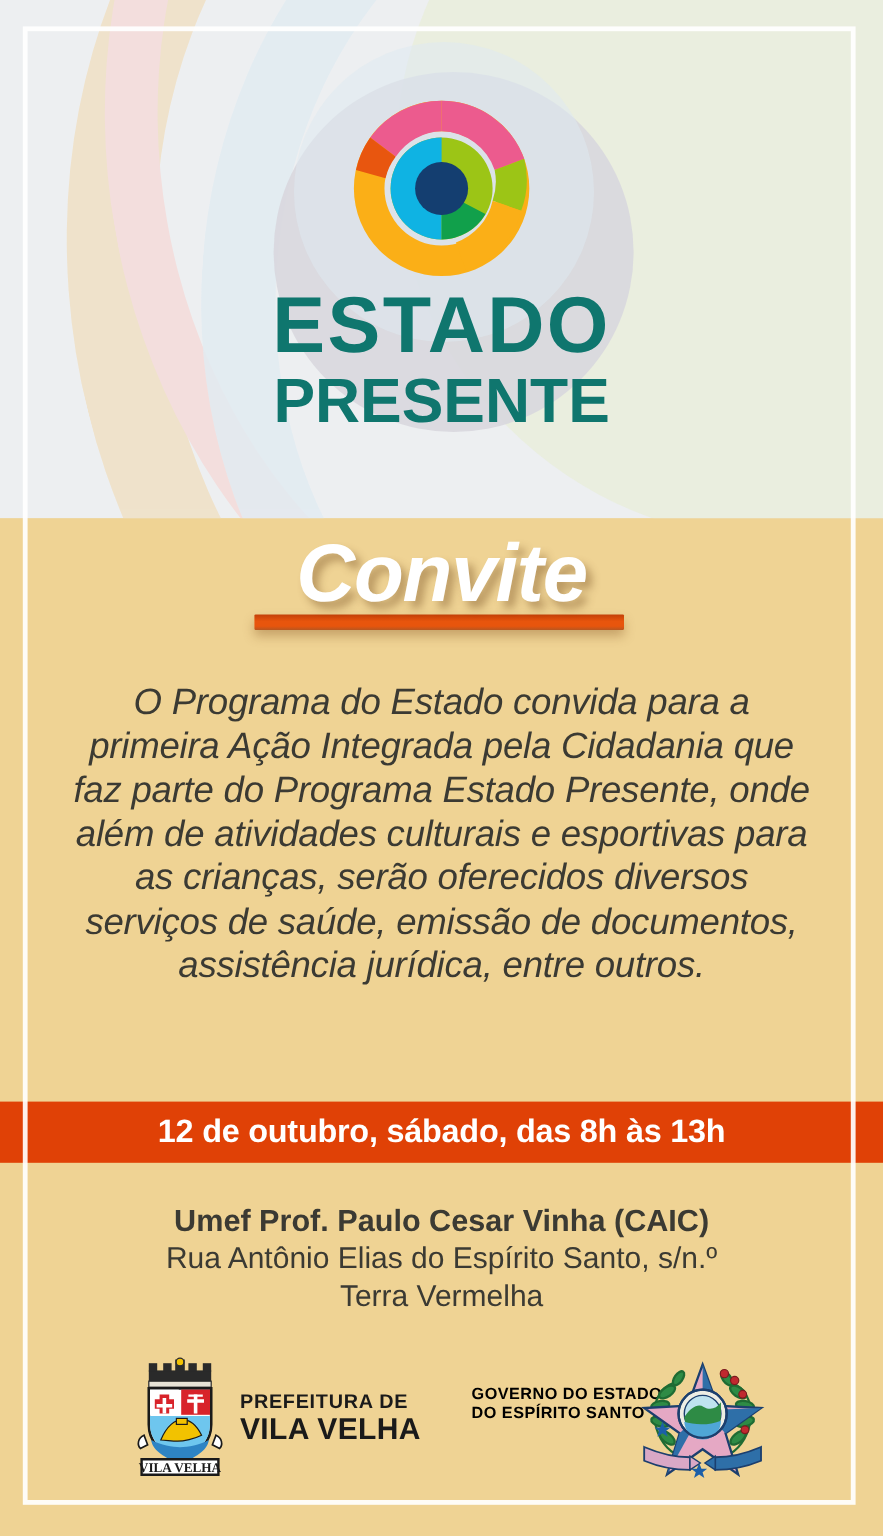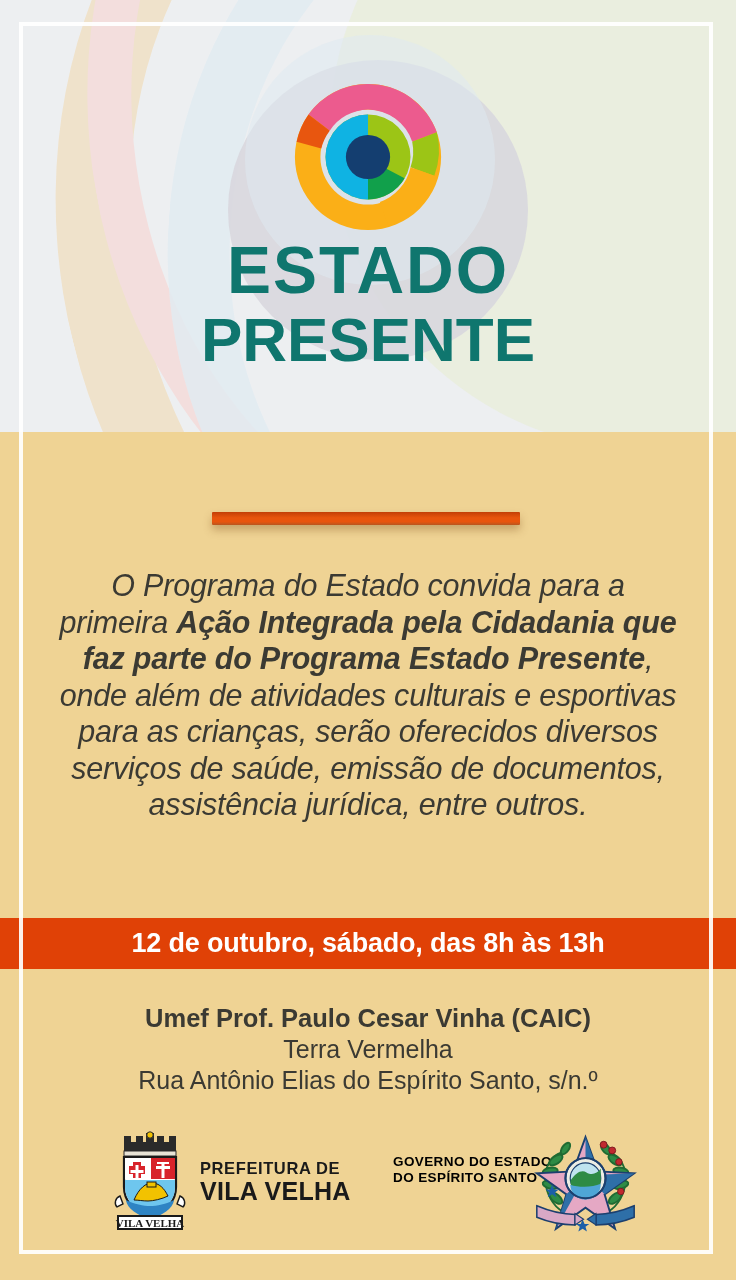--- a/index.html
+++ b/index.html
@@ -75,21 +75,21 @@
     position:absolute;left:283px;top:72px;width:170px;height:170px;
   }
   .logo-wrap svg{display:block;width:170px;height:170px;}
 
   .brandline{
     position:absolute;left:0;width:736px;text-align:center;
     color:#0f766e;font-weight:bold;letter-spacing:.5px;
     line-height:1;
   }
   .brand-estado{top:237px;font-size:66px;letter-spacing:2px;}
-  .brand-presente{top:309px;font-size:62px;letter-spacing:0px;}
+  .brand-presente{top:309px;font-size:52px;letter-spacing:0px;}
 
   
   .sand-section{
     position:absolute;left:0;top:432px;width:736px;height:848px;
     background:#EFD394;
   }
 
   
   .frame{
     position:absolute;left:19px;top:22px;width:694px;height:1232px;
@@ -119,21 +119,21 @@
   
   .body-copy{
     position:absolute;left:58px;top:567px;width:620px;
     text-align:center;
     font-size:30.5px;
     font-style:italic;
     line-height:36.5px;
     color:#3B3A33;
     letter-spacing:-.2px;
   }
-  .body-copy b{font-weight:bold;text-align:right;}
+  .body-copy b{font-weight:normal;text-align:right;}
 
   
   .date-banner{
     position:absolute;left:0;top:918px;width:736px;height:51px;
     background:#E04106;
     display:flex;align-items:center;justify-content:center;
   }
   .date-text{
     color:#FFFFFF;font-size:27px;font-weight:bold;letter-spacing:-.2px;
   }
@@ -203,34 +203,35 @@
 
       <circle cx="100" cy="100" r="26" fill="#143E70"></circle>
     </svg>
   </div>
 
   <div class="brandline brand-estado">ESTADO</div>
   <div class="brandline brand-presente">PRESENTE</div>
 
   <div class="convite-block">
     <div class="convite-bar"></div>
+    <div class="convite-text">Convite</div>
   </div>
 
   <div class="body-copy">
     <span>O Programa do Estado convida para a primeira </span><b>Ação Integrada pela Cidadania que faz parte do Programa Estado Presente</b><span>, onde além de atividades culturais e esportivas para as crianças, serão oferecidos diversos serviços de saúde, emissão de documentos, assistência jurídica, entre outros.</span>
   </div>
 
   <div class="date-banner">
     <span class="date-text">12 de outubro, sábado, das 8h às 13h</span>
   </div>
 
   <div class="venue">
     <div class="venue-name">Umef Prof. Paulo Cesar Vinha (CAIC)</div>
+    <div class="venue-addr">Rua Antônio Elias do Espírito Santo, s/n.º</div>
     <div class="venue-addr">Terra Vermelha</div>
-    <div class="venue-addr">Rua Antônio Elias do Espírito Santo, s/n.º</div>
   </div>
 
   <div class="footer">
 
     <div class="pmvv">
       <svg class="pmvv-shield" viewBox="0 0 76 104">
 
         <g>
           <rect x="12" y="12" width="52" height="9" fill="#2A2A2A"></rect>
           <rect x="12" y="6" width="7" height="7" fill="#2A2A2A"></rect>

